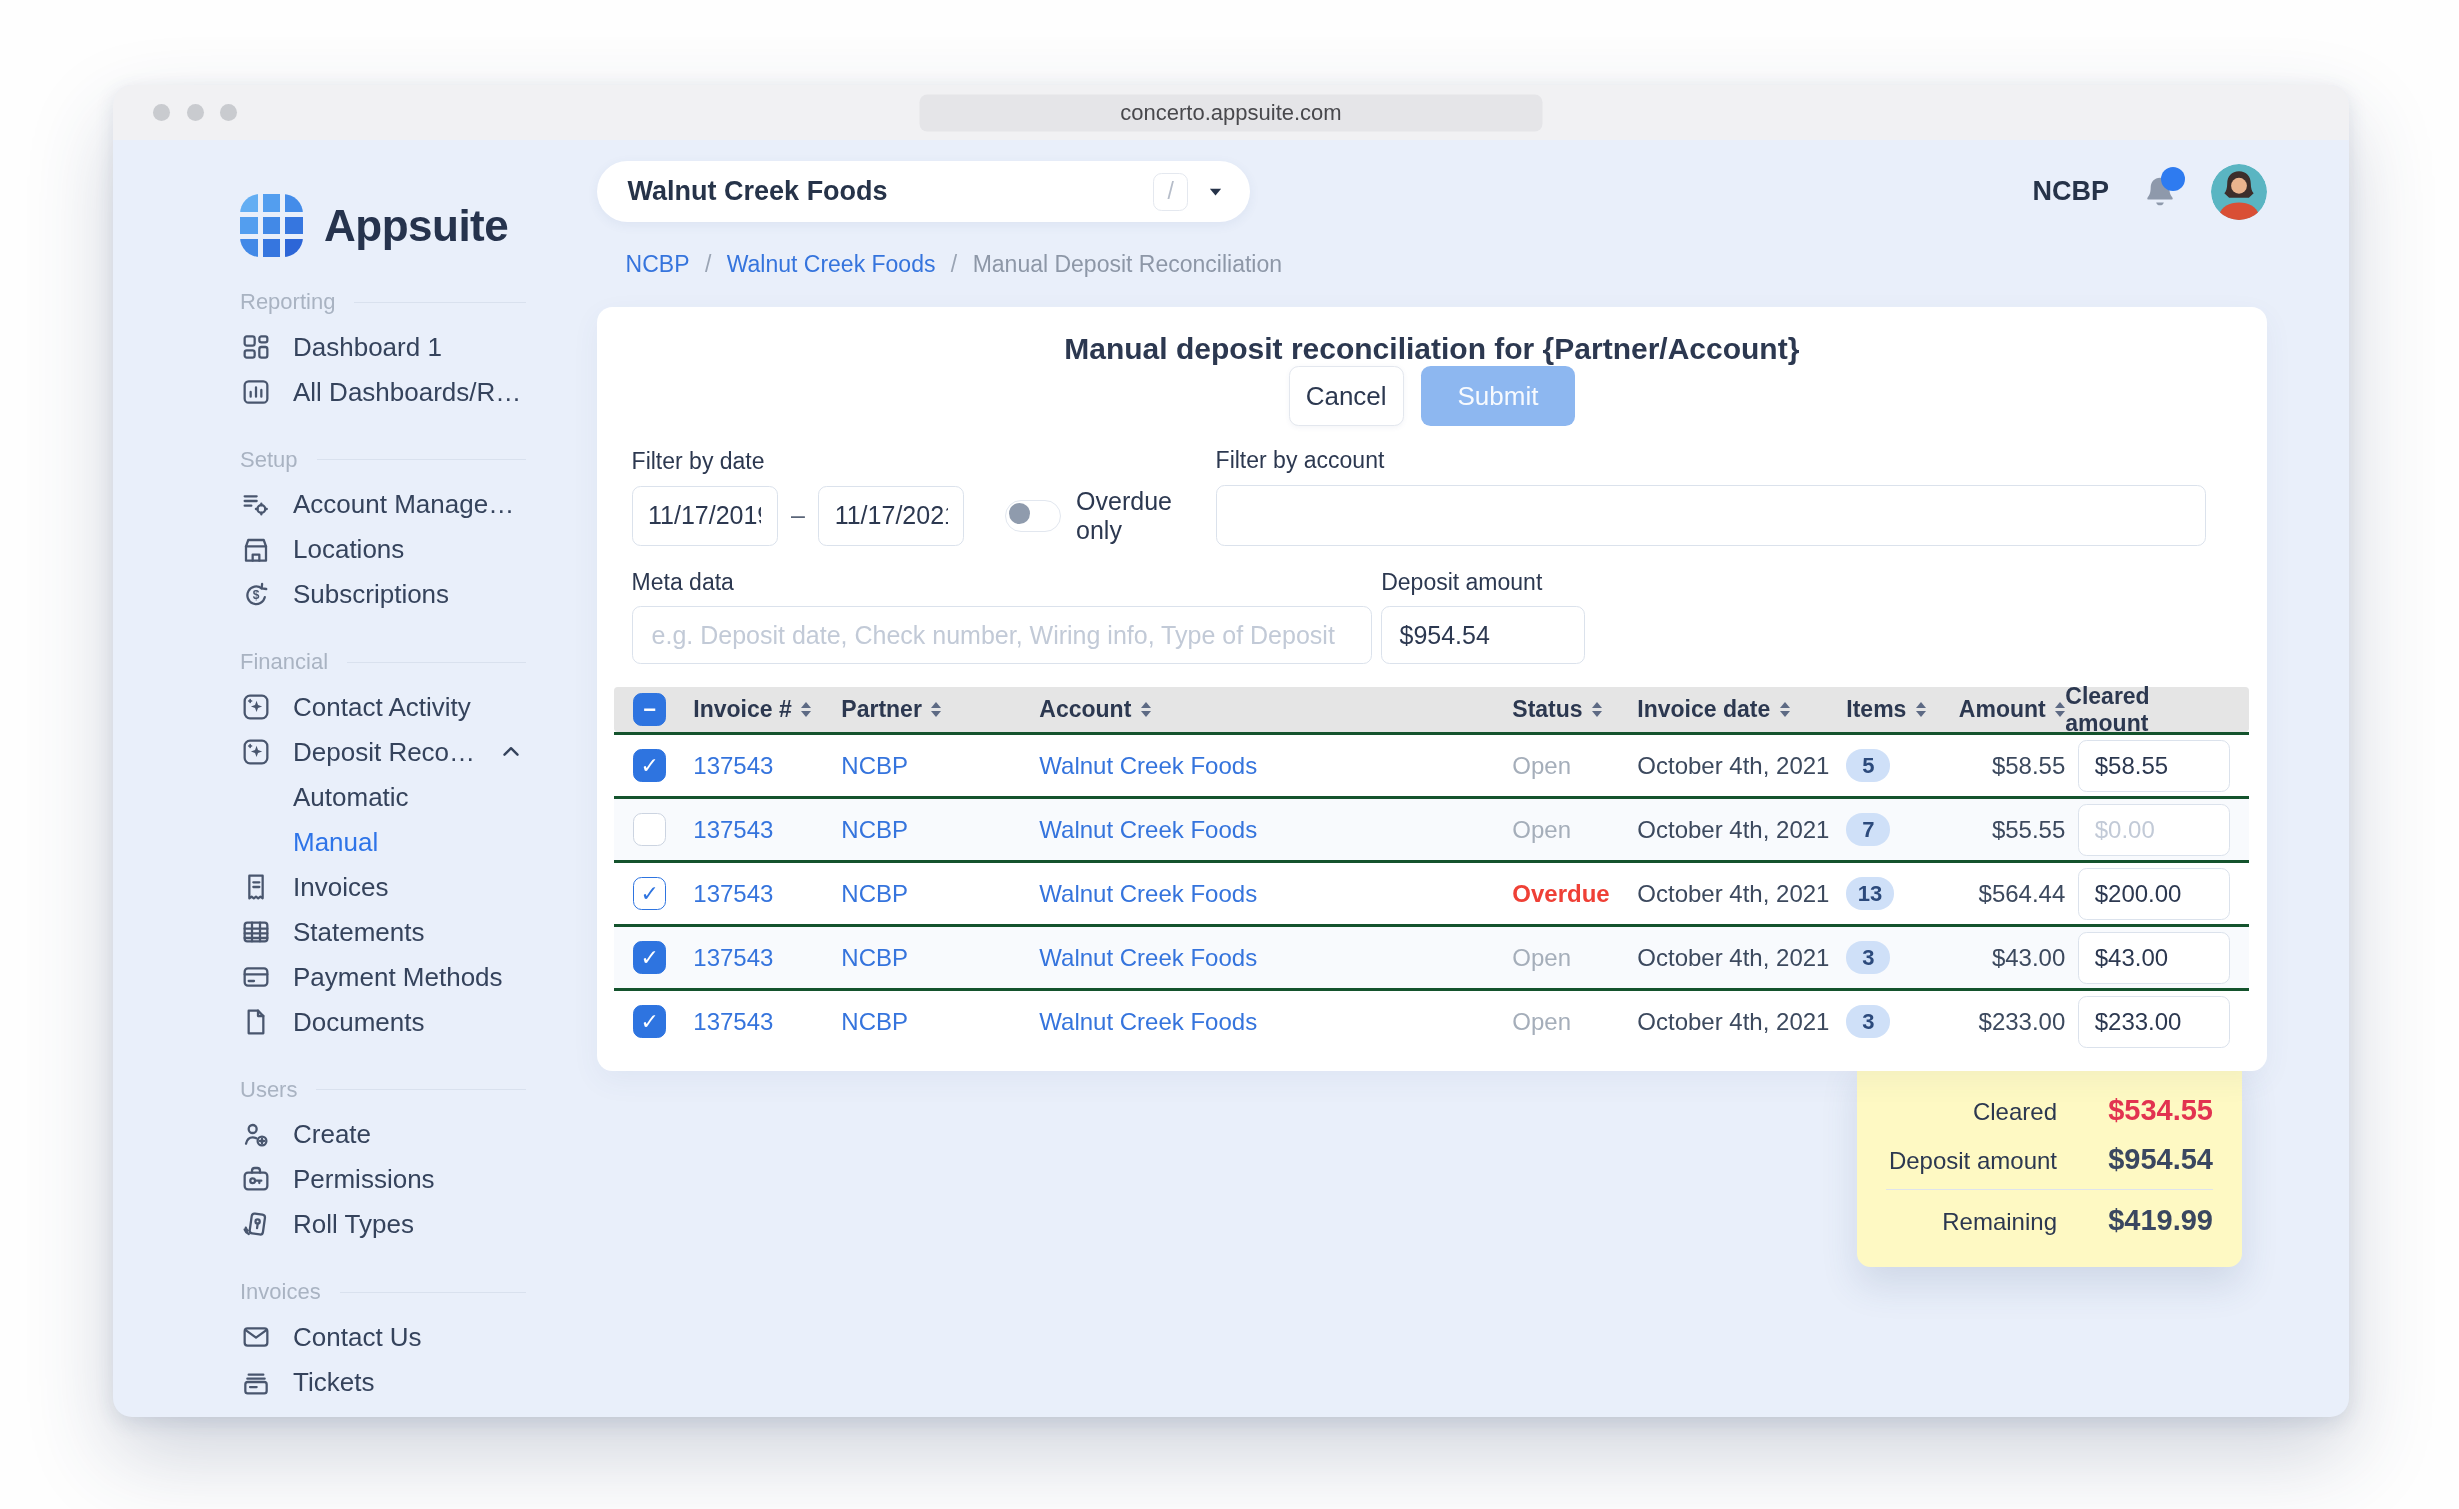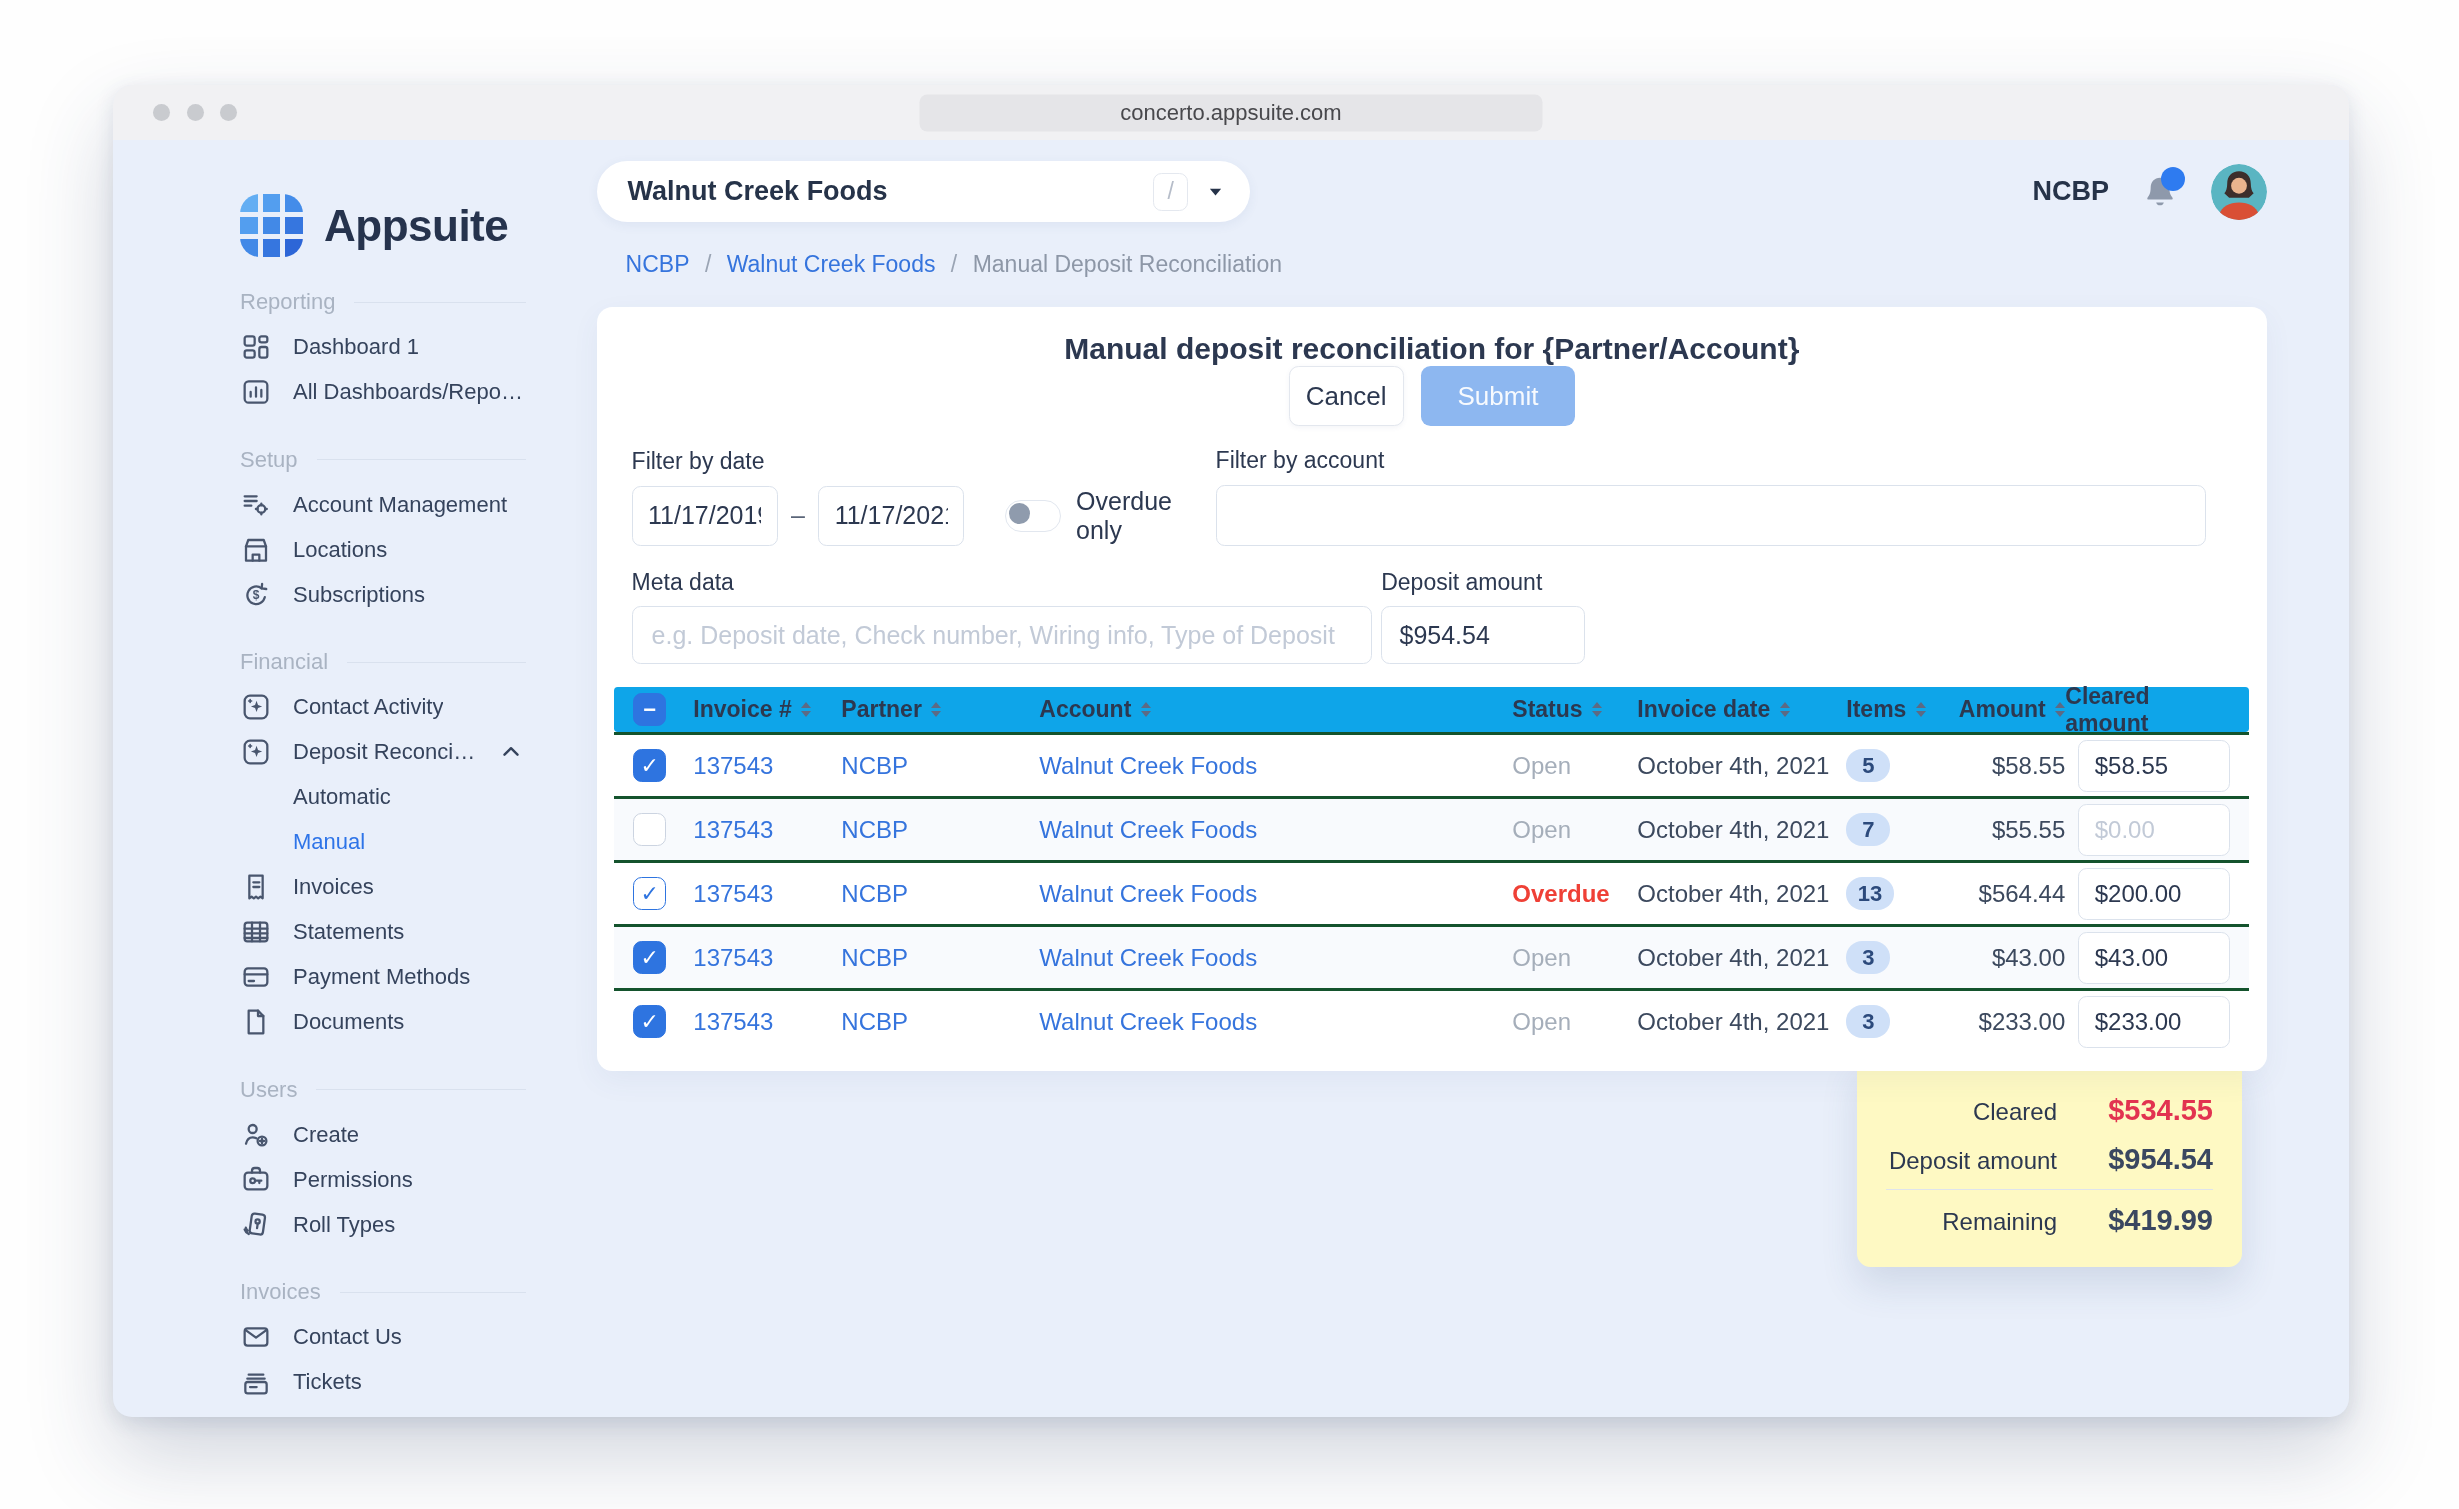--- a/index.html
+++ b/index.html
@@ -27,21 +27,21 @@
   .logo i:nth-child(7){background:#4289e7;}.logo i:nth-child(8){background:#3676df;}.logo i:nth-child(9){background:#2d66d7;}
   .brand-name{font-size:44px;font-weight:700;color:#26334d;letter-spacing:-0.5px;}
   .nav{margin-top:13.4px;}
   .nav-section{margin-top:32px;}
   .nav-section-head{display:flex;align-items:center;gap:19px;margin-bottom:9.6px;}
   .nav-section-title{font-size:22px;color:#a9b3c2;}
   .nav-section-rule{flex:1;height:1px;background:#d9e1ee;margin-right:61px;}
   .nav-item{display:flex;align-items:center;gap:21px;height:45px;padding-right:63px;cursor:pointer;}
   .nav-icon{width:32px;height:32px;color:#49566e;flex:none;display:flex;}
   .nav-icon svg{width:100%;height:100%;}
-  .nav-label{font-size:22px;color:#35435c;font-weight:500;white-space:nowrap;overflow:hidden;text-overflow:ellipsis;}
+  .nav-label{font-size:26px;color:#35435c;font-weight:500;white-space:nowrap;overflow:hidden;text-overflow:ellipsis;}
   .nav-item.child{padding-left:53px;}
   .nav-item.active .nav-label{color:#2e74e8;}
   .nav-chevron{margin-left:auto;width:26px;height:26px;color:#35435c;flex:none;}
   .nav-chevron svg{width:100%;height:100%;}
   
   .main{flex:1;min-width:0;padding:21px 82px 0 9.6px;box-sizing:border-box;}
   .topbar{display:flex;align-items:center;justify-content:space-between;}
   .search-pill{width:653px;height:61px;background:#fff;border-radius:31px;display:flex;align-items:center;
                padding:0 21px 0 31px;box-sizing:border-box;box-shadow:0 2.9px 11.5px rgba(50,80,140,.07);cursor:pointer;}
   .search-value{font-size:27px;font-weight:700;color:#263349;flex:1;}
@@ -87,21 +87,21 @@
   .toggle-label{font-size:25px;color:#2c3850;font-weight:500;}
   .fgroup-account{width:990px;flex:none;}
   .account-input{width:100%;height:61px;padding:0 17.3px;}
   .frow2{margin-top:23px;}
   .fgroup-meta{width:740px;flex:none;}
   .meta-input{width:100%;height:58px;padding:0 19px;}
   .fgroup-deposit{width:204px;flex:none;margin-left:9.6px;}
   .deposit-input{width:100%;height:58px;padding:0 17.3px;}
   
   .table{margin:23px -17.3px 0;}
-  .t-head{display:flex;align-items:center;height:45px;background:#0ea5e9;border-radius:3.8px;padding:0 19px;
+  .t-head{display:flex;align-items:center;height:45px;background:#e5e5e5;border-radius:3.8px;padding:0 19px;
           font-size:23px;font-weight:600;color:#2c3850;}
   .t-cell{display:flex;align-items:center;min-width:0;}
   .col-check{width:60px;flex:none;}
   .col-invoice{width:148px;flex:none;}
   .col-partner{width:198px;flex:none;}
   .col-account{width:473px;flex:none;}
   .col-status{width:125px;flex:none;}
   .col-date{width:209px;flex:none;}
   .col-items{width:88px;flex:none;}
   .col-amount{width:131px;flex:none;justify-content:flex-end;text-align:right;}

